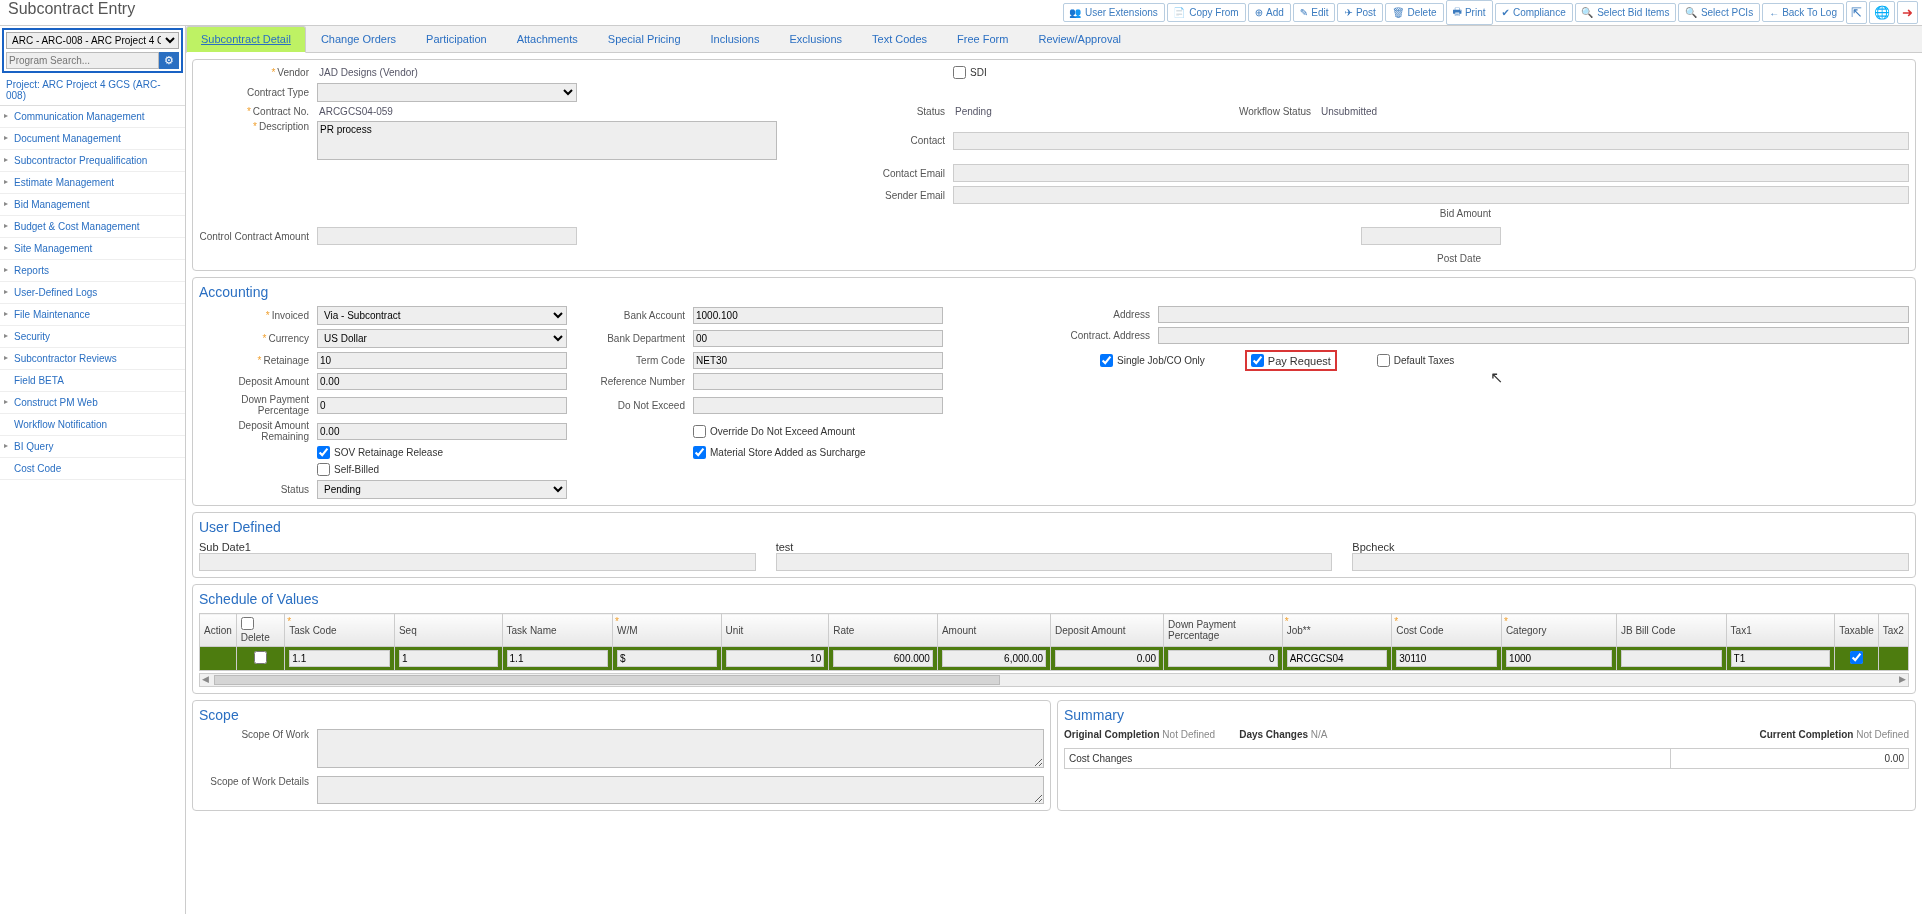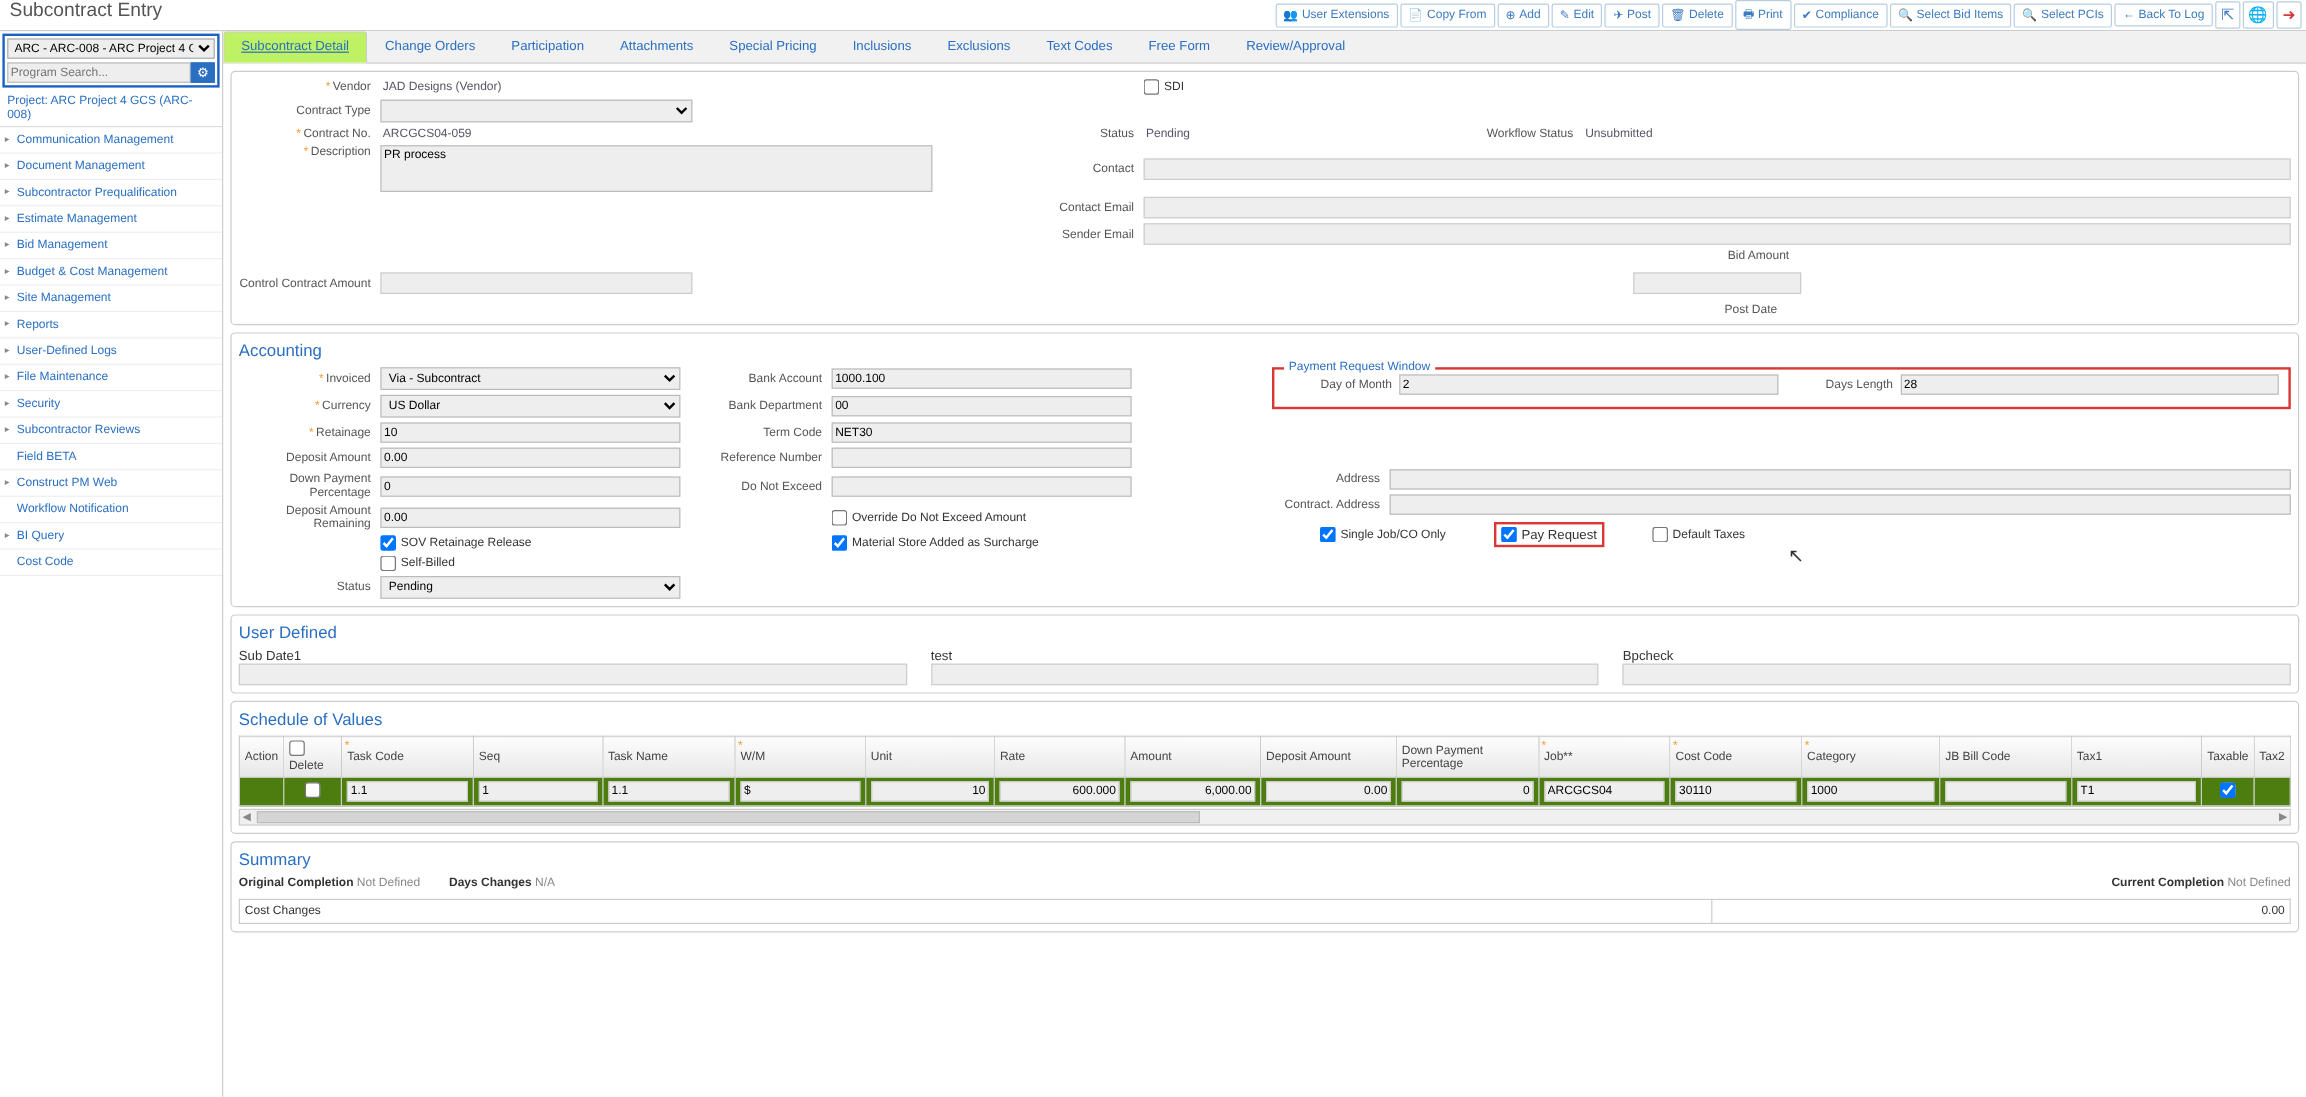--- a/index.html
+++ b/index.html
@@ -266,30 +266,21 @@
           <div></div>
             <div></div>
 
           <div class="lbl">Status</div>
           <select><option>Pending</option></select>
           <div></div>
             <div></div>
         </div>
 
         <div style="flex:1; display:flex; flex-direction:column; gap:6px;">
-          <div class="fieldset-prw">
-            <div class="legend">Payment Request Window</div>
-            <div style="display:grid; grid-template-columns: 90px 1fr 90px 1fr; gap:6px; align-items:center;">
-              <div class="lbl">Day of Month</div>
-              <input type="text" value="2" style="">
-              <div class="lbl">Days Length</div>
-              <input type="text" value="28" style="">
-            </div>
-          </div>
-          <div style="display:grid; grid-template-columns: 90px 1fr; gap:4px 8px; align-items:center;margin-top:44px;">
+          <div style="display:grid; grid-template-columns: 90px 1fr; gap:4px 8px; align-items:center;">
             <div class="lbl">Address</div>
             <input type="text" style="">
             <div class="lbl">Contract. Address</div>
             <input type="text" style="">
           </div>
           <div style="display:flex; gap:40px; align-items:center; padding-left:40px; position:relative;">
             <div class="chk-row">
                 <input type="checkbox" checked="" style="">
                 <span>Single Job/CO Only</span>
               </div>
@@ -373,20 +364,29 @@
         </tr>
           </tbody>
       </table>
       <div class="scroll-strip">
           <div class="thumb"></div>
         </div>
     </div>
 
     <div class="two-col">
       <div class="panel">
+        <div class="section-title">Scope</div>
+        <div style="display:grid; grid-template-columns: 110px 1fr; gap:8px; align-items:start;">
+          <div class="lbl">Scope Of Work</div>
+          <textarea rows="3" style=""></textarea>
+          <div class="lbl">Scope of Work Details</div>
+          <textarea rows="2" style=""></textarea>
+        </div>
+      </div>
+      <div class="panel">
         <div class="section-title">Summary</div>
         <div style="display:flex; gap:24px; font-size:10px;">
           <div><b>Original Completion</b> <span style="color:#888">Not Defined</span></div>
           <div><b>Days Changes</b> <span style="color:#888">N/A</span></div>
           <div style="margin-left:auto"><b>Current Completion</b> <span style="color:#888">Not Defined</span></div>
         </div>
         <table class="summary-table">
           <tbody>
           <tr>
                 <td>Cost Changes</td>

